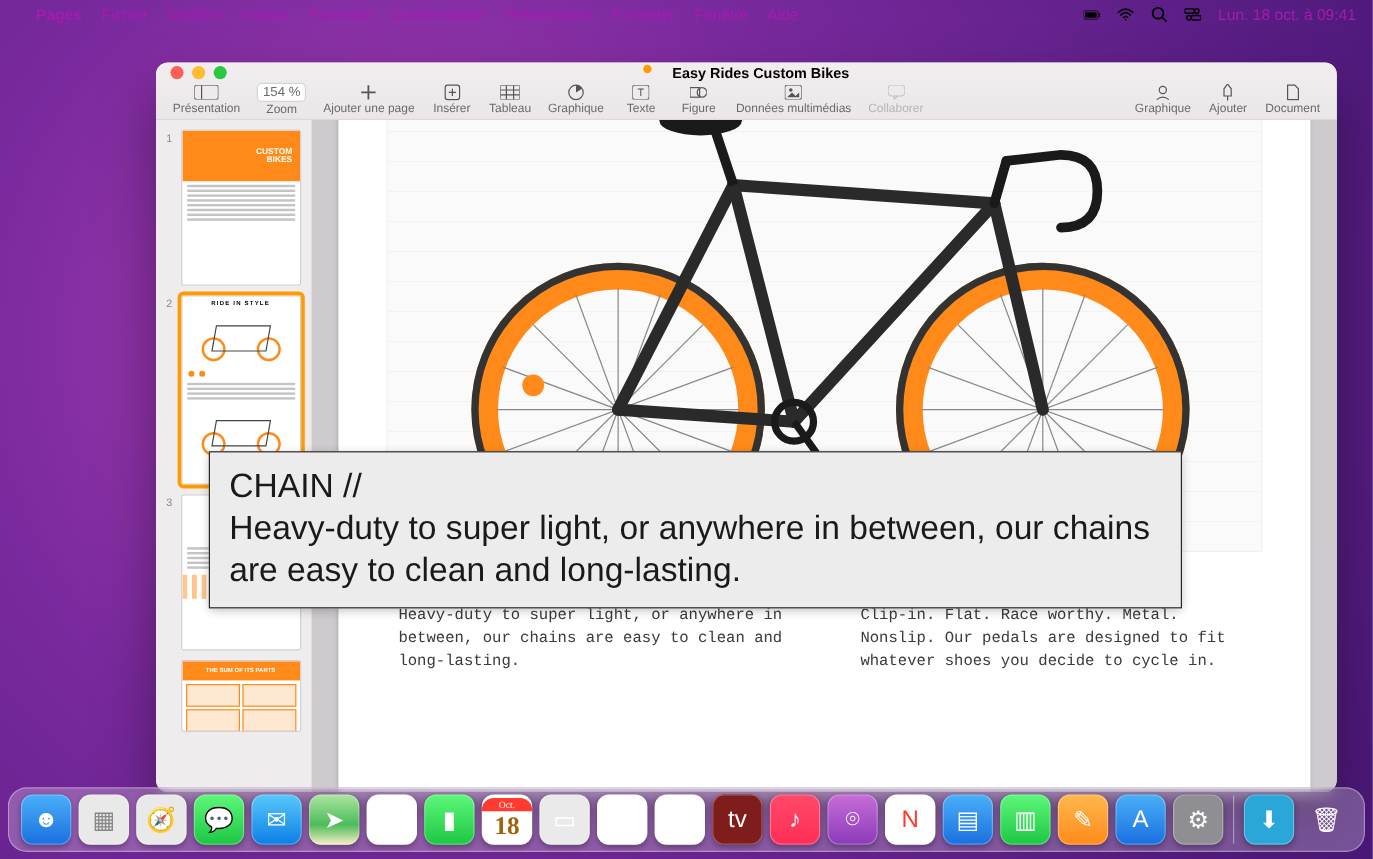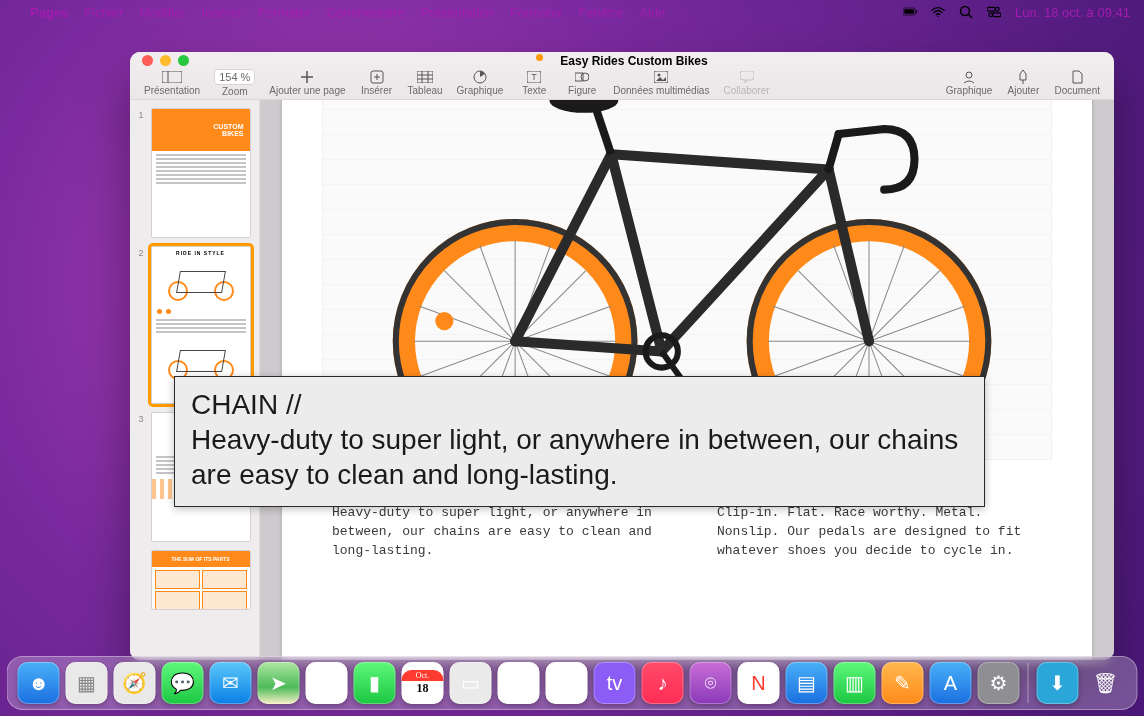--- a/index.html
+++ b/index.html
@@ -20,21 +20,21 @@
     display: flex;
     align-items: center;
     padding: 0 14px;
     font-size: 13px;
     color: #a21caf;
     background: transparent;
     justify-content: space-between;
   }
   .menubar-left { display: flex; align-items: center; gap: 16px; }
   .menubar-left .bold { font-weight: 700; }
-  .menubar-right { display: flex; gap: 14px; }
+  .menubar-right { display: flex; align-items: center; gap: 14px; }
   .apple { font-size: 15px; }
   .menubar-item { cursor: default; }
   .status-icon { width: 14px; height: 14px; display: inline-flex; align-items: center; justify-content: center; }
 
   
   .window {
     position: absolute;
     top: 52px;
     left: 130px;
     width: 984px;
@@ -244,34 +244,34 @@
   .d-sys{background:#e9e9ea;}
   .d-msg{background:linear-gradient(#5ef77a,#1cc742);}
   .d-mail{background:linear-gradient(#5ac8fa,#0a7fe6);}
   .d-maps{background:linear-gradient(#aee6a2,#4cbb5a 60%,#f7efc6);}
   .d-photos{background:#fff;}
   .d-ft{background:linear-gradient(#5ef77a,#1cc742);}
   .d-cal{background:#fff;color:#e33;}
   .d-cont{background:#eaeaea;}
   .d-rem{background:#fff;}
   .d-notes{background:#fff;}
-  .d-tv{background:#8b5cf6;}
+  .d-tv{background:#7f1d1d;}
   .d-music{background:linear-gradient(#ff4a6a,#ff2d55);}
   .d-pod{background:linear-gradient(#c86dd7,#8a3ab9);}
   .d-news{background:#fff;}
   .d-num{background:linear-gradient(#5ef77a,#1cc742);}
   .d-key{background:linear-gradient(#4ab0f7,#1a6fe0);}
   .d-pages{background:linear-gradient(#ffb84d,#ff8a1a);}
   .d-store{background:linear-gradient(#4ab0f7,#1a6fe0);}
   .d-pref{background:#8e8e93;}
   .d-dl{background:#2aa7d8;}
   .d-trash{background:transparent;box-shadow:none;}
   .cal-inner{display:flex;flex-direction:column;align-items:center;justify-content:center;width:100%;height:100%;font-family:-apple-system;}
   .cal-inner .m{font-size:8px;background:#ff3b30;color:#fff;width:100%;text-align:center;border-radius:10px 10px 0 0;padding:1px 0;}
-  .cal-inner .d{font-size:12px;color:#000000;font-weight:600;}
+  .cal-inner .d{font-size:21px;color:#a16207;font-weight:600;}
 
   svg { display:block; }
 </style>
 </head>
 <body>
 
 <div class="menubar">
   <div class="menubar-left">
     <span class="apple menubar-item"></span>
     <span class="menubar-item bold">Pages</span>

